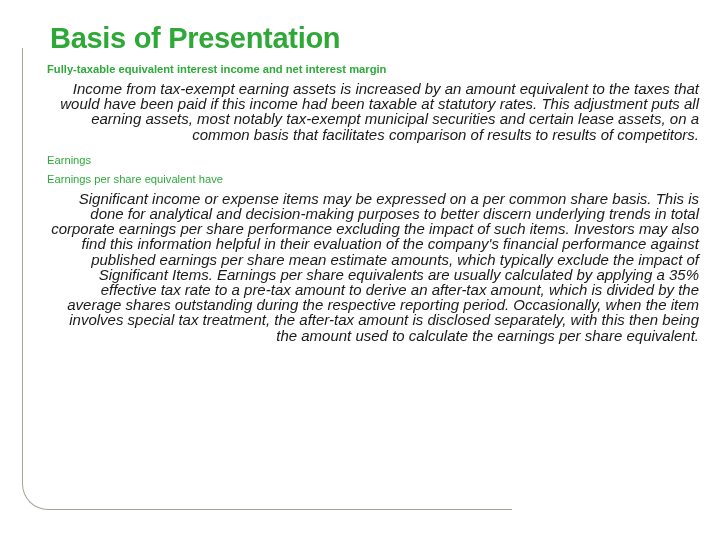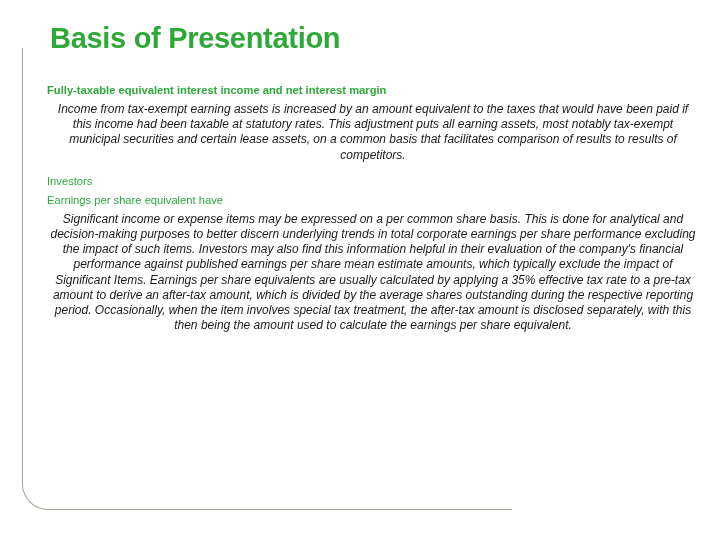--- a/index.html
+++ b/index.html
@@ -42,41 +42,41 @@
     font-size: 29px;
     font-weight: bold;
     color: #2ea836;
     letter-spacing: -0.3px;
     white-space: nowrap;
   }
 
   #content {
     position: absolute;
     left: 47px;
-    top: 83px;
+    top: 62px;
     width: 652px;
   }
 
   .section-heading {
     color: #2eaa3a;
     font-size: 11.2px;
     line-height: 14px;
     margin: 0 0 5px 0;
   }
   .section-heading.bold {
     font-weight: bold;
   }
 
   .body-par {
-    font-size: 12px;
+    font-size: 15px;
     font-style: italic;
     color: #1a1a1a;
     line-height: 15.2px;
     margin: 0 0 9px 0;
-    text-align: center;
+    text-align: right;
   }
   .body-par.tight {
     margin-bottom: 11px;
   }
 
   
   #footer {
     position: absolute;
     left: 0;
     top: 491px;
@@ -94,21 +94,21 @@
   <div id="page-title">Basis of Presentation</div>
 
   <div id="content">
 
     <div>
       <div class="section-heading bold">Fully-taxable equivalent interest income and net interest margin</div>
       <p class="body-par tight">Income from tax-exempt earning assets is increased by an amount equivalent to the taxes that would have been paid if this income had been taxable at statutory rates.  This adjustment puts all earning assets, most notably tax-exempt municipal securities and certain lease assets, on a common basis that facilitates comparison of results to results of competitors.</p>
     </div>
 
     <div>
-      <div class="section-heading">Investors</div>
+      <div class="section-heading">Earnings</div>
     </div>
 
     <div>
       <div class="section-heading">Earnings per share equivalent have</div>
       <p class="body-par">Significant income or expense items may be expressed on a per common share basis. This is done for analytical and decision-making purposes to better discern underlying trends in total corporate earnings per share performance excluding the impact of such items.  Investors may also find this information helpful in their evaluation of the company's financial performance against published earnings per share mean estimate amounts, which typically exclude the impact of Significant Items.  Earnings per share equivalents are usually calculated by applying a 35% effective tax rate to a pre-tax amount to derive an after-tax amount, which is divided by the average shares outstanding during the respective reporting period.  Occasionally, when the item involves special tax treatment, the after-tax amount is disclosed separately, with this then being the amount used to calculate the earnings per share equivalent.</p>
     </div>
 
   </div>
 
   <div id="footer">

